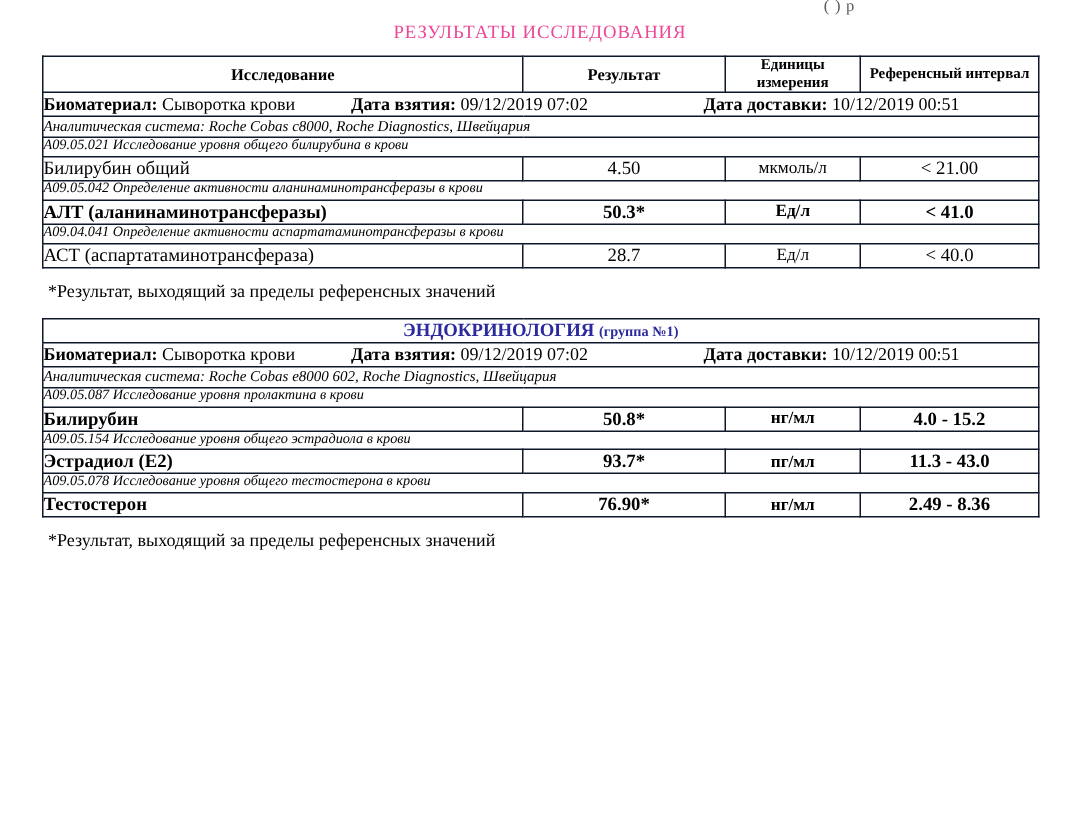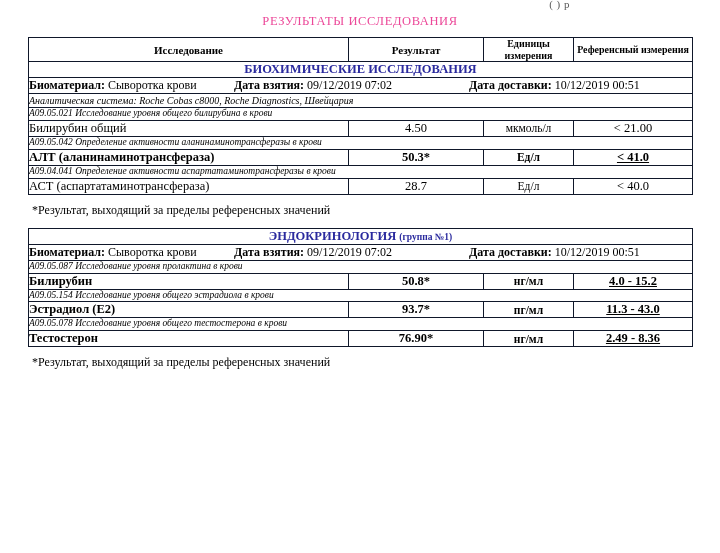--- a/index.html
+++ b/index.html
@@ -120,21 +120,21 @@
     text-align: center;
     font-size: 11.5px;
     padding: 3px 2px 4px 2px;
   }
   .res-unit.bold { font-weight: bold; }
   .res-ref {
     text-align: center;
     font-size: 12.5px;
     padding: 3px 2px 4px 2px;
   }
-  .res-ref.bold { font-weight: bold; text-decoration: underline; }
+  .res-ref.bold { font-weight: bold; }
 
   .footnote {
     font-size: 12px;
     font-weight: normal;
     padding: 8px 0 10px 4px;
   }
 </style>
 </head>
 <body>
 
@@ -152,29 +152,24 @@
         <col class="col4">
     </colgroup>
     <thead>
       <tr>
         <th class="hdr-cell">Исследование</th>
         <th class="hdr-cell">Результат</th>
         <th class="hdr-cell hdr-small">
           <div>Единицы</div>
           <div>измерения</div>
         </th>
-        <th class="hdr-cell hdr-small">Референсный измерения</th>
+        <th class="hdr-cell hdr-small">Референсный интервал</th>
       </tr>
     </thead>
     <tbody>
-      <tr>
-        <td colspan="4" class="section-title">
-          <span>БИОХИМИЧЕСКИЕ ИССЛЕДОВАНИЯ</span>
-        </td>
-      </tr>
       <tr class="meta-row">
         <td colspan="4">
           <div class="meta-line">
             <span class="seg meta-biomat">
               <span class="b">Биоматериал:</span>
               <span>Сыворотка крови</span>
             </span>
             <span class="seg meta-date">
               <span class="b">Дата взятия:</span>
               <span>09/12/2019 07:02</span>
@@ -197,21 +192,21 @@
         <td class="res-name">Билирубин общий</td>
         <td class="res-val">4.50</td>
         <td class="res-unit">мкмоль/л</td>
         <td class="res-ref">&lt; 21.00</td>
       </tr>
 
       <tr>
         <td colspan="4" class="code-line">A09.05.042 Определение активности аланинаминотрансферазы в крови</td>
       </tr>
       <tr>
-        <td class="res-name bold">АЛТ (аланинаминотрансфераза)</td>
+        <td class="res-name bold">АЛТ (аланинаминотрансферазы)</td>
         <td class="res-val bold">50.3*</td>
         <td class="res-unit bold">Ед/л</td>
         <td class="res-ref bold">&lt; 41.0</td>
       </tr>
 
       <tr>
         <td colspan="4" class="code-line">A09.04.041 Определение активности аспартатаминотрансферазы в крови</td>
       </tr>
       <tr>
         <td class="res-name">АСТ (аспартатаминотрансфераза)</td>
@@ -249,20 +244,23 @@
               <span class="b">Дата взятия:</span>
               <span>09/12/2019 07:02</span>
             </span>
             <span class="seg">
               <span class="b">Дата доставки:</span>
               <span>10/12/2019 00:51</span>
             </span>
           </div>
         </td>
       </tr>
+      <tr>
+        <td colspan="4" class="analytic">Аналитическая система: Roche Cobas e8000 602, Roche Diagnostics, Швейцария</td>
+      </tr>
 
       <tr>
         <td colspan="4" class="code-line">A09.05.087 Исследование уровня пролактина в крови</td>
       </tr>
       <tr>
         <td class="res-name bold">Билирубин</td>
         <td class="res-val bold">50.8*</td>
         <td class="res-unit bold">нг/мл</td>
         <td class="res-ref bold">4.0 - 15.2</td>
       </tr>

